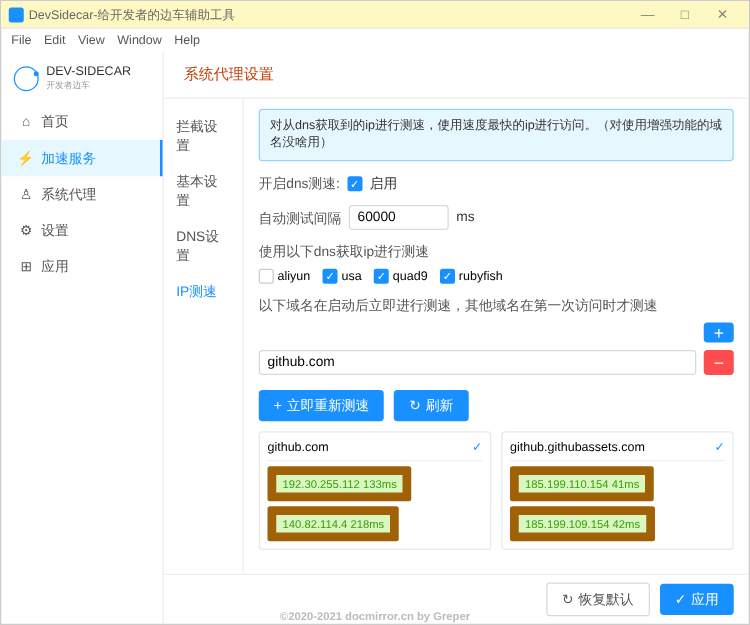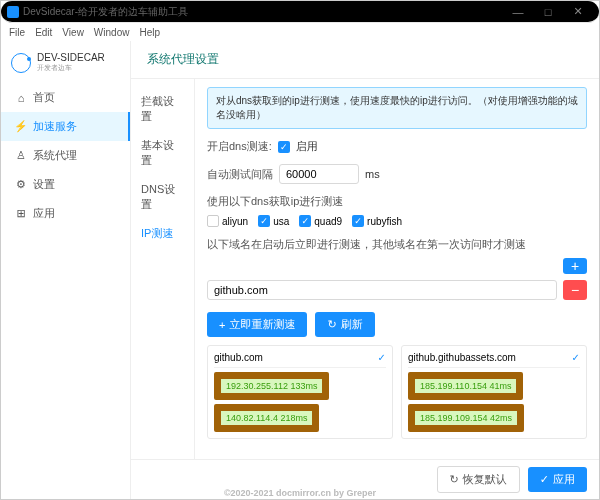--- a/index.html
+++ b/index.html
@@ -1,35 +1,35 @@
 <!DOCTYPE html>
 <html><head>
 <meta charset="utf-8">
 <style>
 * { margin: 0; padding: 0; box-sizing: border-box; font-family: -apple-system, "Microsoft YaHei", sans-serif; }
 body { background: #f0f0f0; width: 600px; height: 500px; overflow: hidden; }
 .window { width: 600px; height: 500px; background: #fff; border: 1px solid #ccc; display: flex; flex-direction: column; font-size: 11px; }
-.titlebar { height: 22px; background: #000000; display: flex; align-items: center; padding: 0 6px; border-bottom: 1px solid #e8e8e8; border-radius: 11px; }
+.titlebar { height: 22px; background: #fef9c3; display: flex; align-items: center; padding: 0 6px; border-bottom: 1px solid #e8e8e8; }
 .titlebar .ico { width: 12px; height: 12px; background: #1890ff; border-radius: 2px; margin-right: 4px; }
 .titlebar .title { font-size: 10px; color: #666; flex: 1; }
 .titlebar .wbtn { width: 30px; text-align: center; color: #888; font-size: 11px; cursor: pointer; }
 .menubar { height: 18px; display: flex; gap: 10px; padding: 0 8px; font-size: 10px; color: #555; align-items: center; }
 .menubar span { cursor: pointer; }
 .body { flex: 1; display: flex; overflow: hidden; }
 .sidebar { width: 130px; border-right: 1px solid #eee; padding-top: 6px; }
 .logo { display: flex; align-items: center; padding: 6px 10px 10px; gap: 6px; }
 .logo-ico { width: 20px; height: 20px; border: 1.5px solid #1890ff; border-radius: 50%; position: relative; }
 .logo-ico::after { content: ""; position: absolute; width: 4px; height: 4px; background: #1890ff; border-radius: 50%; top: 3px; right: -1px; }
 .logo-txt { font-size: 10px; font-weight: normal; color: #333; line-height: 1; }
 .logo-sub { font-size: 7px; color: #999; }
 .nav-item { display: flex; align-items: center; gap: 6px; padding: 7px 14px; font-size: 11px; color: #555; cursor: pointer; }
 .nav-item.active { color: #1890ff; background: #e6f7ff; border-right: 2px solid #1890ff; }
 .nav-ico { width: 12px; height: 12px; display: inline-flex; align-items: center; justify-content: center; }
 .main { flex: 1; display: flex; flex-direction: column; overflow: hidden; }
-.main-title { padding: 10px 16px; font-size: 12px; border-bottom: 1px solid #eee; color: #0f766e; }
+.main-title { padding: 10px 16px; font-size: 12px; border-bottom: 1px solid #eee; color: #c2410c; }
 .content { flex: 1; display: flex; overflow: hidden; }
 .tabs { width: 64px; border-right: 1px solid #eee; padding-top: 8px; }
 .tab { padding: 7px 10px; font-size: 11px; color: #555; cursor: pointer; text-align: left; }
 .tab.active { color: #1890ff; }
 .panel { flex: 1; overflow-y: auto; padding: 8px 12px; }
 .info-box { background: #e6f7ff; border: 1px solid #91d5ff; border-radius: 3px; padding: 6px 8px; font-size: 10px; color: #333; line-height: 1.4; }
 .row { display: flex; align-items: center; gap: 6px; margin-top: 10px; font-size: 11px; color: #333; }
 .row label { color: #555; }
 .chk { width: 12px; height: 12px; background: #1890ff; border-radius: 2px; display: inline-flex; align-items: center; justify-content: center; color: #fff; font-size: 9px; }
 .chk.empty { background: #fff; border: 1px solid #ccc; }

